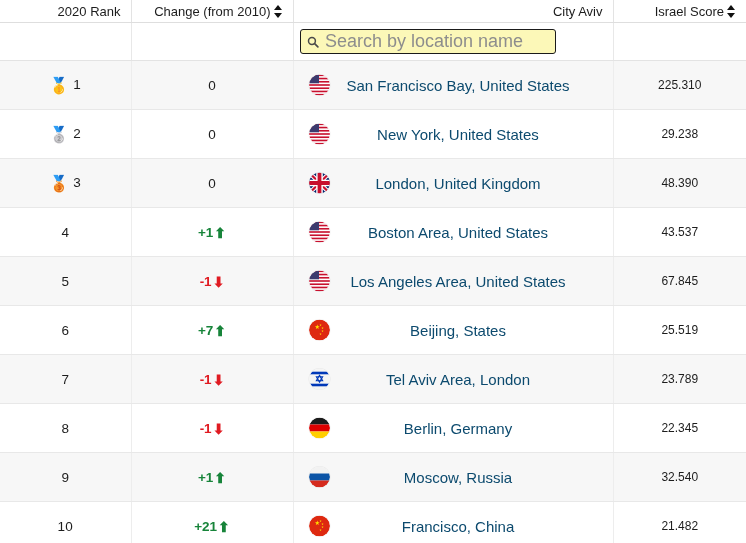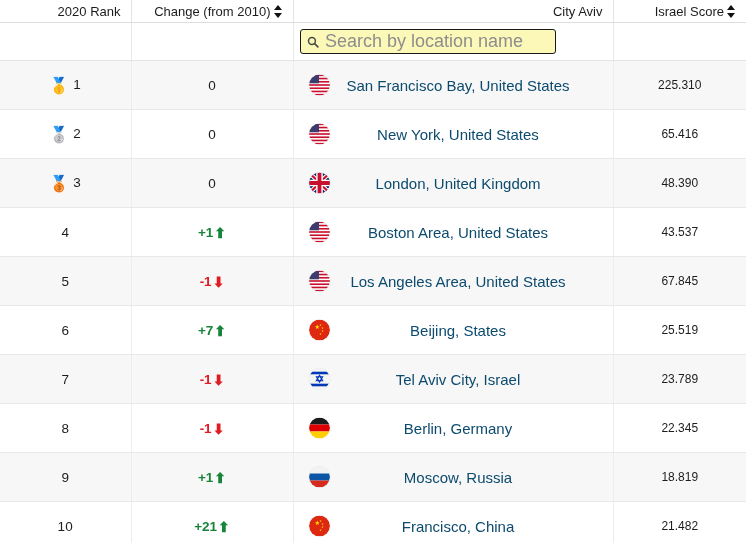--- a/index.html
+++ b/index.html
@@ -293,21 +293,21 @@
                   <rect y="12.92" width="21" height="1.62" fill="#c8102e"></rect>
                   <rect y="16.15" width="21" height="1.62" fill="#c8102e"></rect>
                   <rect y="19.38" width="21" height="1.62" fill="#c8102e"></rect>
                   <rect x="0" y="0" width="10" height="8.8" fill="#3c3b6e"></rect>
                 </g>
               </svg>
             </span>
             <a class="city-link">New York, United States</a>
           </div>
         </td>
-        <td class="score-cell last">65.416</td>
+        <td class="score-cell last">29.238</td>
       </tr>
       <tr class="odd">
         <td class="rank-cell"><span class="medal">🥉</span><span class="rank-num">3</span></td>
         <td class="change-cell"><span class="change-zero">0</span></td>
         <td class="city-cell">
           <div class="city-inner">
             <span class="flag">
               <svg viewBox="0 0 21 21" xmlns="http://www.w3.org/2000/svg">
                 <defs>
                   <clipPath id="cGB">
@@ -429,21 +429,21 @@
                 </defs>
                 <g clip-path="url(#cIL)">
                   <rect width="21" height="21" fill="#f4f4f4"></rect>
                   <rect y="3.2" width="21" height="2.6" fill="#0038b8"></rect>
                   <rect y="15.2" width="21" height="2.6" fill="#0038b8"></rect>
                   <path d="M10.5,6.8 L13.6,12.2 L7.4,12.2 Z" fill="none" stroke="#0038b8" stroke-width="1.15"></path>
                   <path d="M10.5,13.6 L13.6,8.2 L7.4,8.2 Z" fill="none" stroke="#0038b8" stroke-width="1.15"></path>
                 </g>
               </svg>
             </span>
-            <a class="city-link">Tel Aviv City, Israel</a>
+            <a class="city-link">Tel Aviv Area, London</a>
           </div>
         </td>
         <td class="score-cell last">23.789</td>
       </tr>
       <tr class="even">
         <td class="rank-cell"><span class="rank-num">8</span></td>
         <td class="change-cell"><span class="change-down">-1</span><span class="arrow change-down">⬇</span></td>
         <td class="city-cell">
           <div class="city-inner">
             <span class="flag">
@@ -480,21 +480,21 @@
                 <g clip-path="url(#cRU)">
                   <rect width="21" height="7" y="0" fill="#f2f2f2"></rect>
                   <rect width="21" height="7" y="7" fill="#0b54a6"></rect>
                   <rect width="21" height="7" y="14" fill="#d52b1e"></rect>
                 </g>
               </svg>
             </span>
             <a class="city-link">Moscow, Russia</a>
           </div>
         </td>
-        <td class="score-cell last">18.819</td>
+        <td class="score-cell last">32.540</td>
       </tr>
       <tr class="even">
         <td class="rank-cell"><span class="rank-num">10</span></td>
         <td class="change-cell"><span class="change-up">+21</span><span class="arrow change-up">⬆</span></td>
         <td class="city-cell">
           <div class="city-inner">
             <span class="flag">
               <svg viewBox="0 0 21 21" xmlns="http://www.w3.org/2000/svg">
                 <defs>
                   <clipPath id="cCN">

